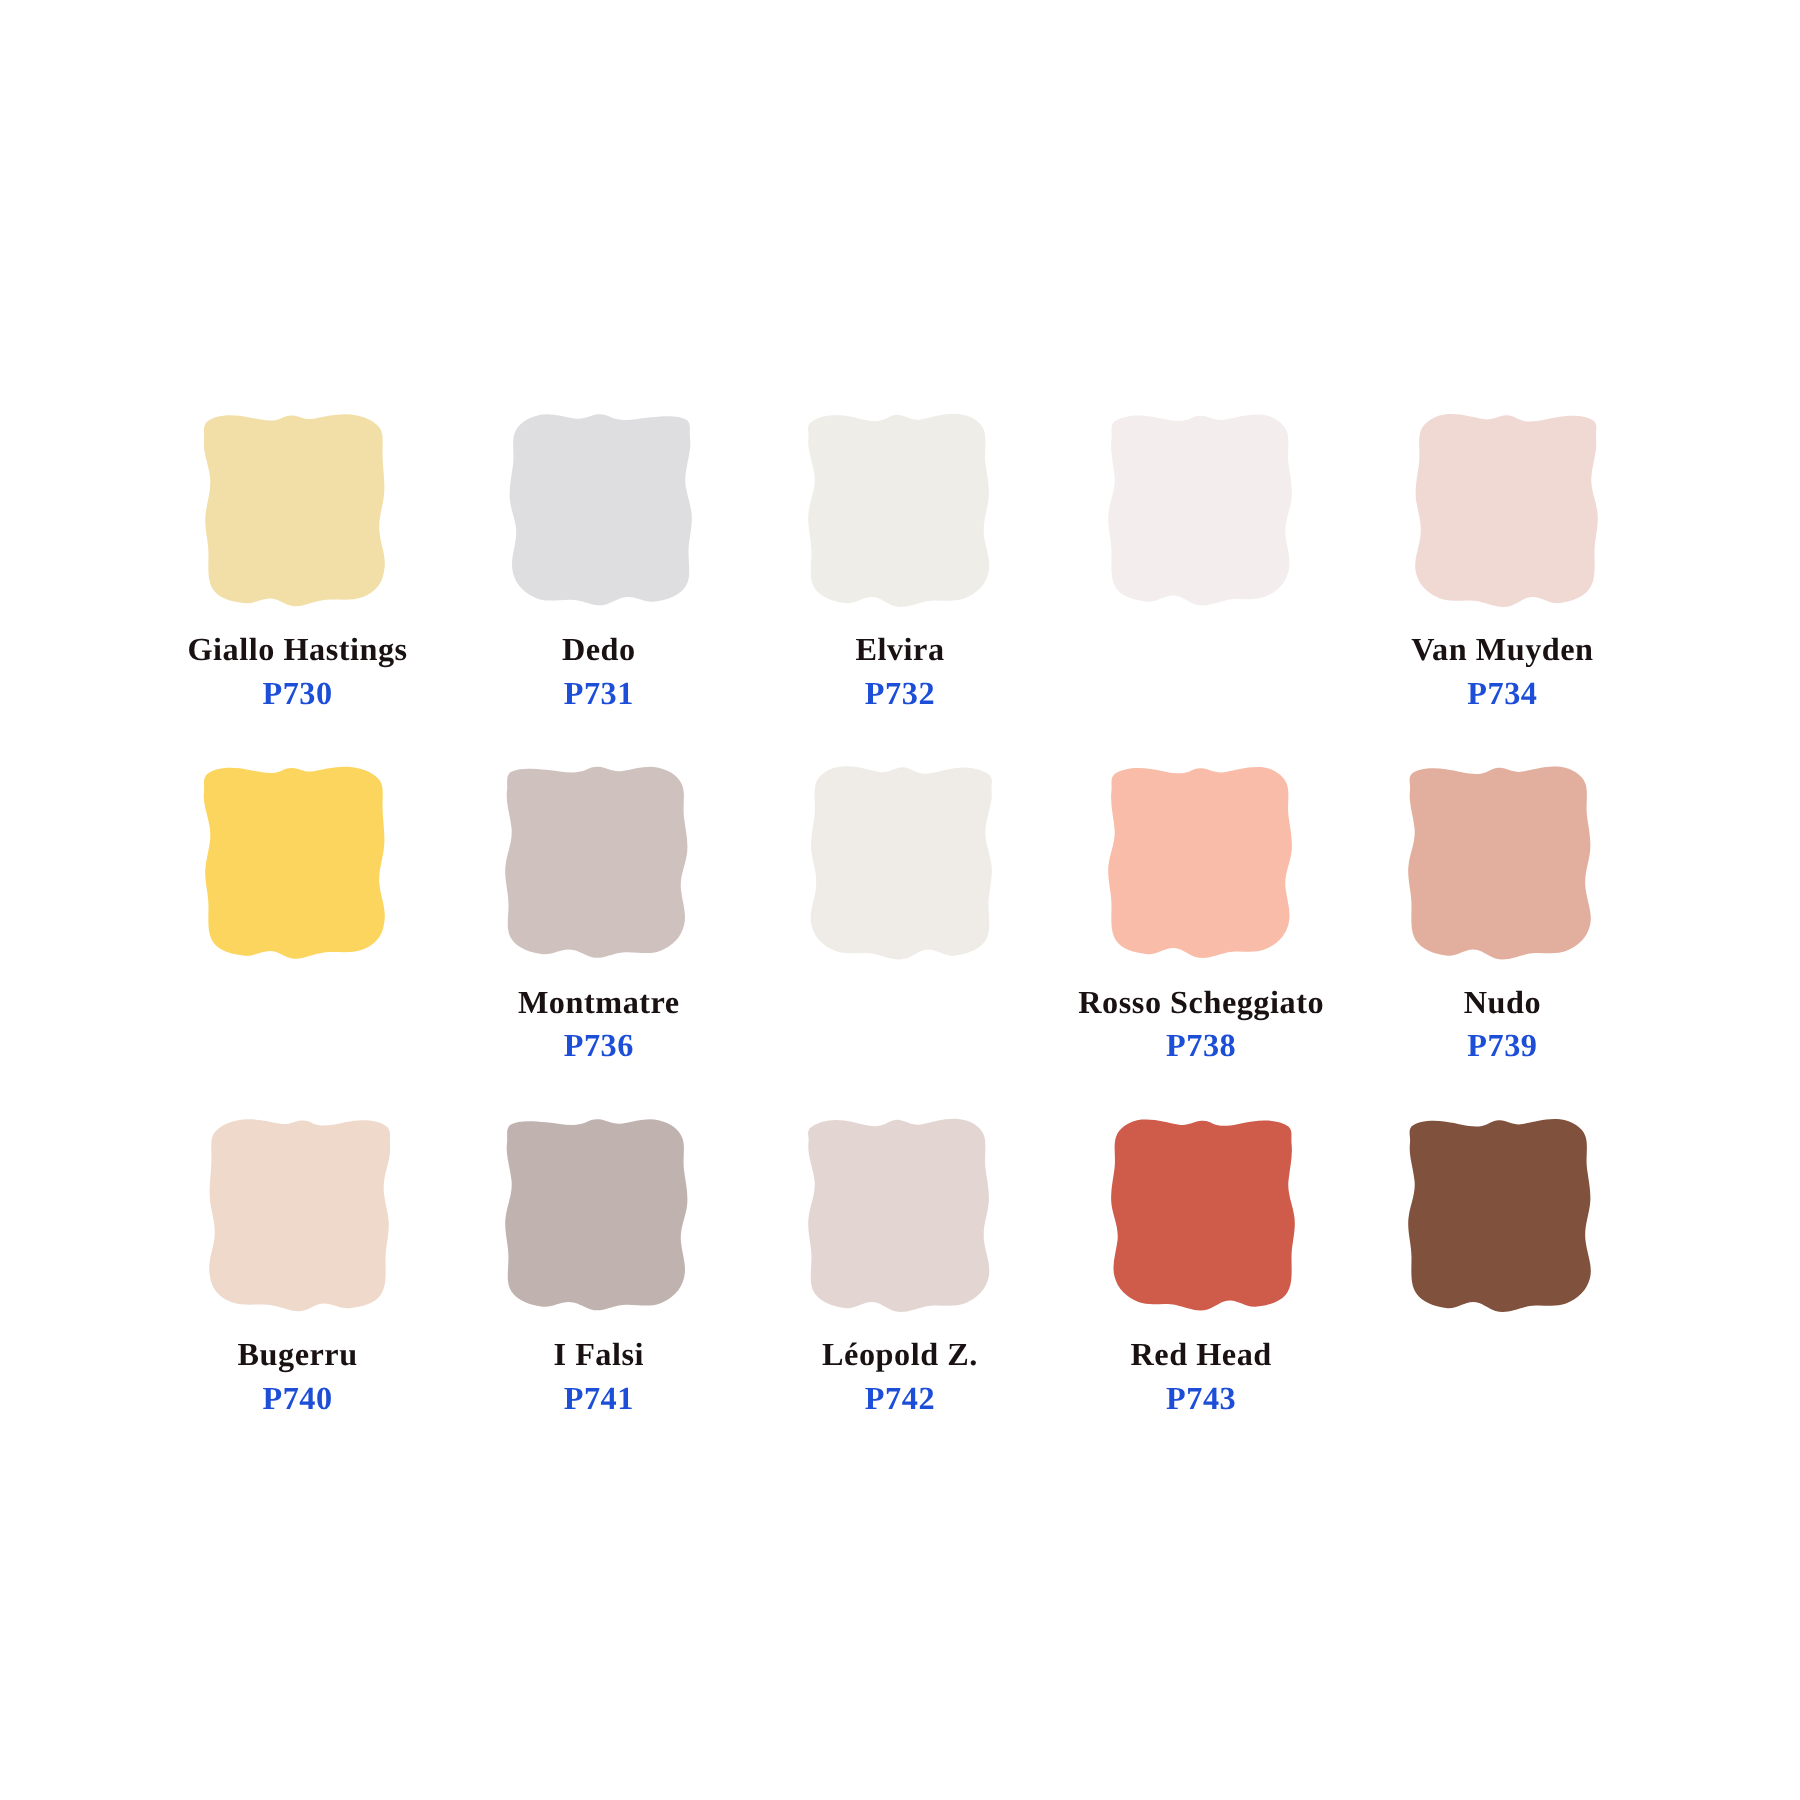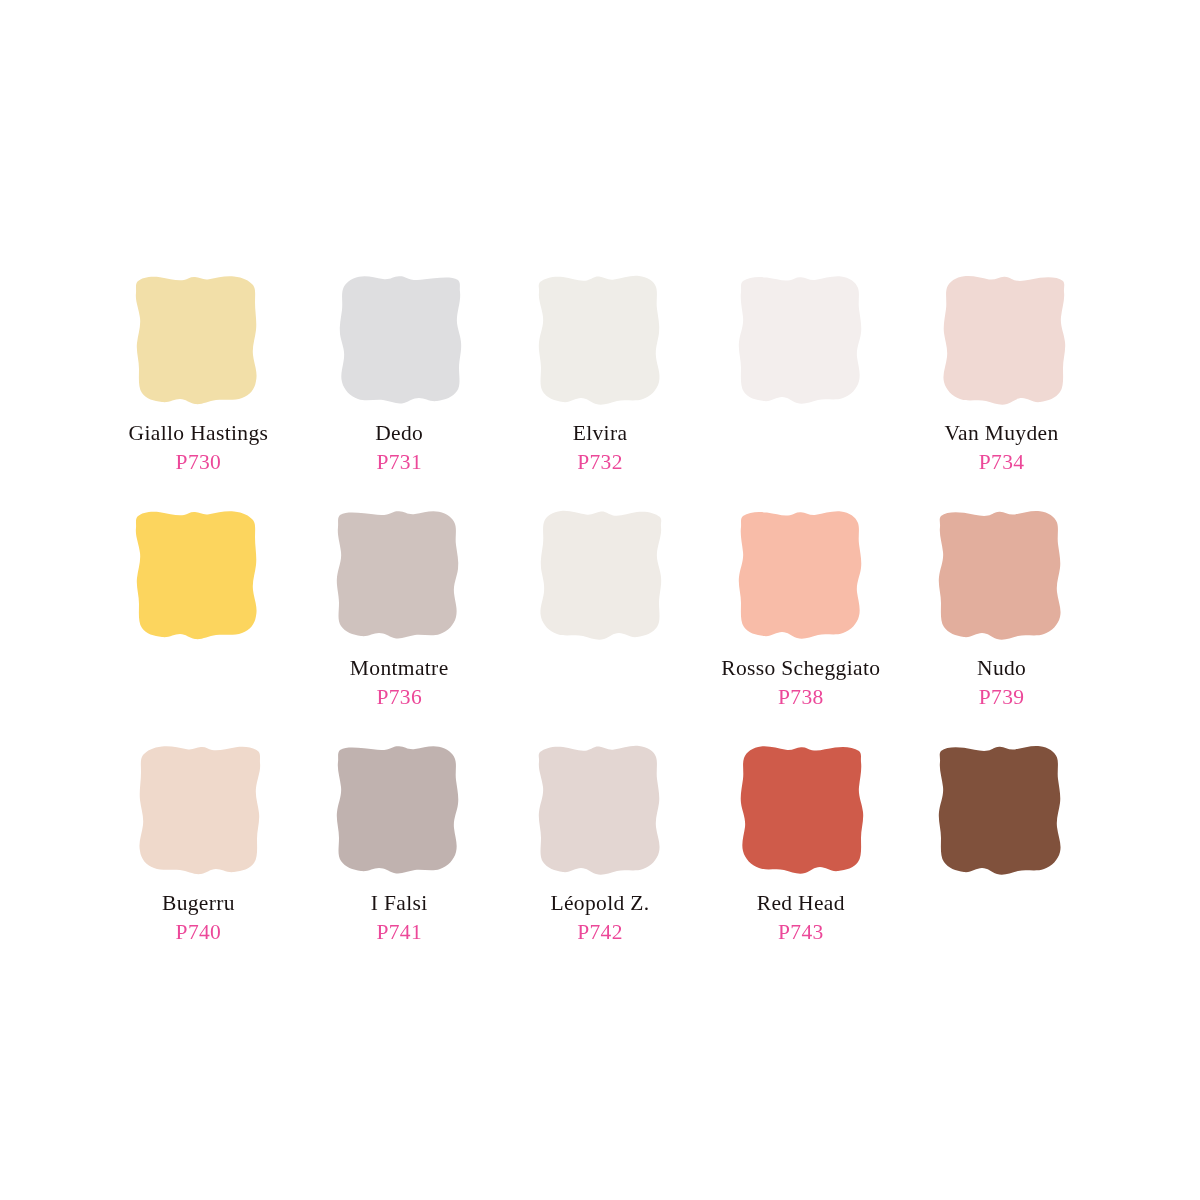--- a/index.html
+++ b/index.html
@@ -13,20 +13,21 @@
     height: 1200px;
     font-family: "Liberation Serif", "DejaVu Serif", serif;
     color: #1a1414;
     overflow: hidden;
   }
   #palette-page {
     position: relative;
     width: 960px;
     height: 1200px;
     background: #ffffff;
+    font-weight: bold;
   }
   #swatch-grid {
     position: absolute;
     left: 98px;
     top: 272px;
     width: 1004px;
     display: grid;
     grid-template-columns: repeat(5, 1fr);
     grid-auto-rows: 235px;
     column-gap: 0px;
@@ -59,21 +60,21 @@
     font-size: 21.5px;
     letter-spacing: 0.35px;
     white-space: nowrap;
     color: #1a1212;
   }
   .swatch-code {
     display: block;
     font-size: 21.5px;
     letter-spacing: 0.35px;
     margin-top: 7px;
-    color: #ec4899;
+    color: #1d4ed8;
   }
 </style>
 </head>
 <body style="background: rgb(255, 255, 255);">
 
 <div id="palette-page" style="background: rgb(255, 255, 255);">
   <div id="swatch-grid">
   <div class="swatch-cell">
     <div class="swatch-paint">
           <svg viewBox="0 0 138 138" xmlns="http://www.w3.org/2000/svg" aria-hidden="true">

